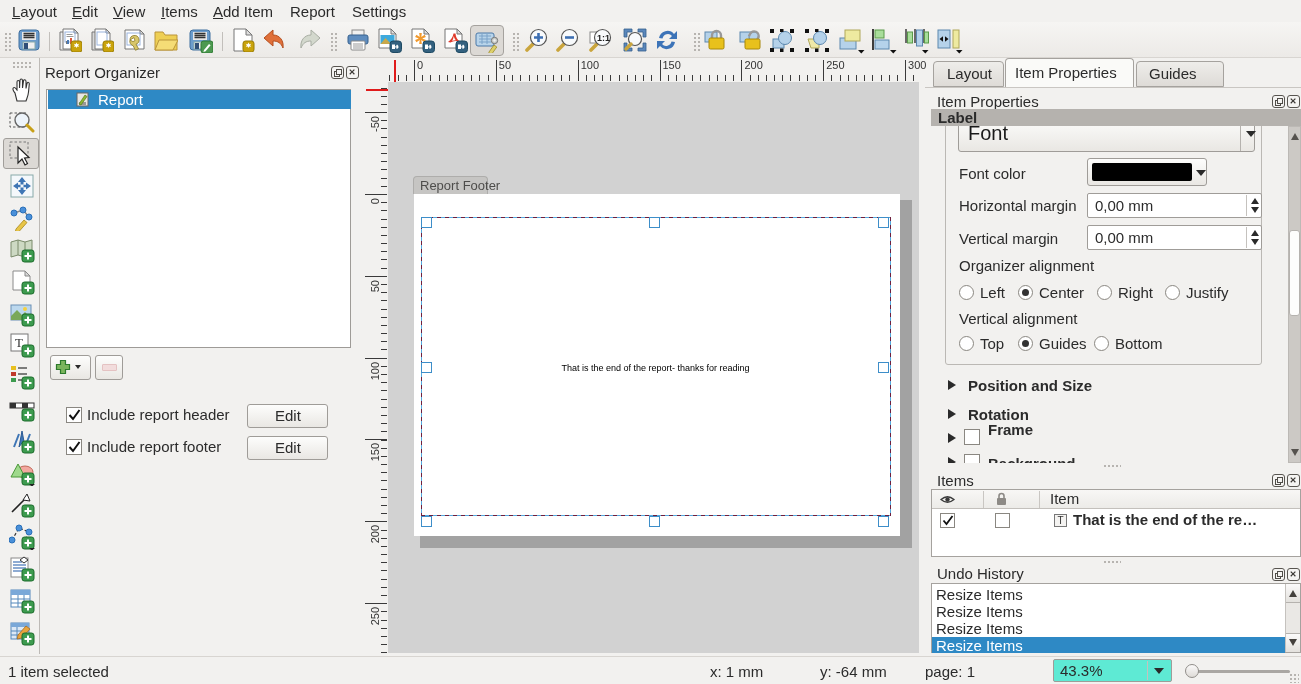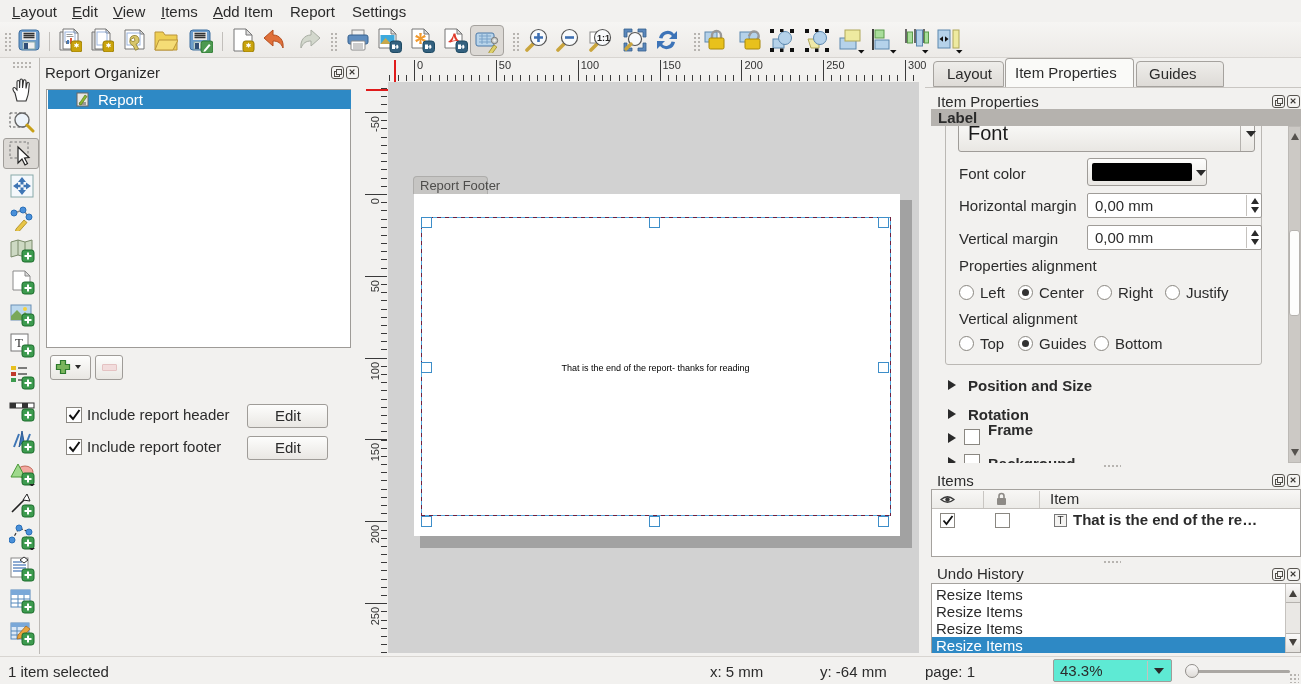--- a/index.html
+++ b/index.html
@@ -671,21 +671,21 @@
       <div class="abs" style="left:163px;top:4px;width:0;height:0;border-bottom:6px solid #2a2a2a;border-left:4px solid transparent;border-right:4px solid transparent;"></div>
       <div class="abs" style="left:163px;top:13px;width:0;height:0;border-top:6px solid #2a2a2a;border-left:4px solid transparent;border-right:4px solid transparent;"></div>
     </div>
     <span class="txt" style="left:28px;top:104px;">Vertical margin</span>
     <div class="spin" style="left:156px;top:99px;width:175px;height:25px;">
       <span class="txt" style="left:7px;top:3px;">0,00 mm</span>
       <div class="vline" style="left:158px;top:1px;height:21px;background:#c5c2be;"></div>
       <div class="abs" style="left:163px;top:4px;width:0;height:0;border-bottom:6px solid #2a2a2a;border-left:4px solid transparent;border-right:4px solid transparent;"></div>
       <div class="abs" style="left:163px;top:13px;width:0;height:0;border-top:6px solid #2a2a2a;border-left:4px solid transparent;border-right:4px solid transparent;"></div>
     </div>
-    <span class="txt" style="left:28px;top:131px;">Properties alignment</span>
+    <span class="txt" style="left:28px;top:131px;">Organizer alignment</span>
     <div class="radio" style="left:28px;top:159px;"></div>
         <span class="txt" style="left:49px;top:158px;">Left</span>
     <div class="radio sel" style="left:87px;top:159px;"></div>
         <span class="txt" style="left:108px;top:158px;">Center</span>
     <div class="radio" style="left:166px;top:159px;"></div>
         <span class="txt" style="left:187px;top:158px;">Right</span>
     <div class="radio" style="left:234px;top:159px;"></div>
         <span class="txt" style="left:255px;top:158px;">Justify</span>
     <span class="txt" style="left:28px;top:184px;">Vertical alignment</span>
     <div class="radio" style="left:28px;top:210px;"></div>
@@ -756,21 +756,21 @@
       <div class="abs" style="left:0px;top:0px;width:14px;height:19px;background:linear-gradient(#fbfafa,#e3e1dd);border-bottom:1px solid #b5b2ae;box-sizing:border-box;"></div>
       <div class="abs" style="left:2.5px;top:6px;width:0;height:0;border-bottom:7px solid #44413d;border-left:4.5px solid transparent;border-right:4.5px solid transparent;"></div>
       <div class="abs" style="left:0px;top:49px;width:14px;height:19px;background:linear-gradient(#fbfafa,#e3e1dd);border-top:1px solid #b5b2ae;box-sizing:border-box;"></div>
       <div class="abs" style="left:2.5px;top:55px;width:0;height:0;border-top:7px solid #44413d;border-left:4.5px solid transparent;border-right:4.5px solid transparent;"></div>
     </div>
   </div>
 </div>
 
 <div class="abs" id="statusbar" style="left:0;top:656px;width:1301px;height:28px;background:#f2f1ef;border-top:1px solid #d8d5d1;box-sizing:border-box;">
   <span class="txt" style="left:8px;top:6px;">1 item selected</span>
-  <span class="txt" style="left:710px;top:6px;">x: 5 mm</span>
+  <span class="txt" style="left:710px;top:6px;">x: 1 mm</span>
   <span class="txt" style="left:820px;top:6px;">y: -64 mm</span>
   <span class="txt" style="left:925px;top:6px;">page: 1</span>
   <div class="abs" style="left:1053px;top:2px;width:119px;height:23px;background:#5eead4;border:1px solid #9f9c98;border-radius:2px;box-sizing:border-box;">
     <span class="txt" style="left:6px;top:2px;">43.3%</span>
     <div class="vline" style="left:93px;top:1px;height:19px;background:#c5c2be;"></div>
     <div class="abs" style="left:100px;top:8px;width:0;height:0;border-top:6px solid #2a2a2a;border-left:5px solid transparent;border-right:5px solid transparent;"></div>
   </div>
   <div class="dots" style="left:1289px;top:16px;width:10px;height:10px;"></div>
   <div class="abs" style="left:1196px;top:13px;width:94px;height:3px;background:#aaa7a3;border-radius:2px;"></div>
   <div class="abs" style="left:1185px;top:7px;width:14px;height:14px;border-radius:50%;background:linear-gradient(#fbfafa,#dedbd7);border:1px solid #918e8a;box-sizing:border-box;"></div>

